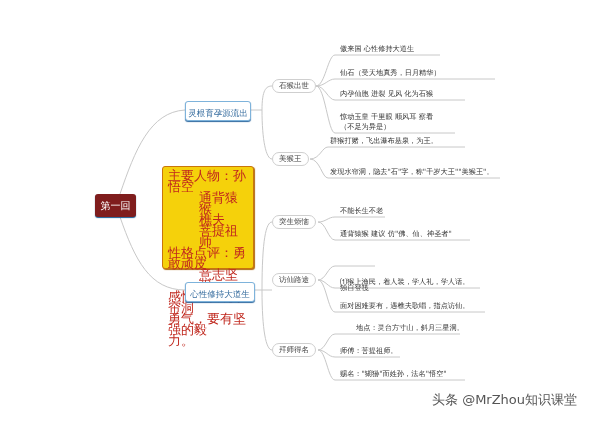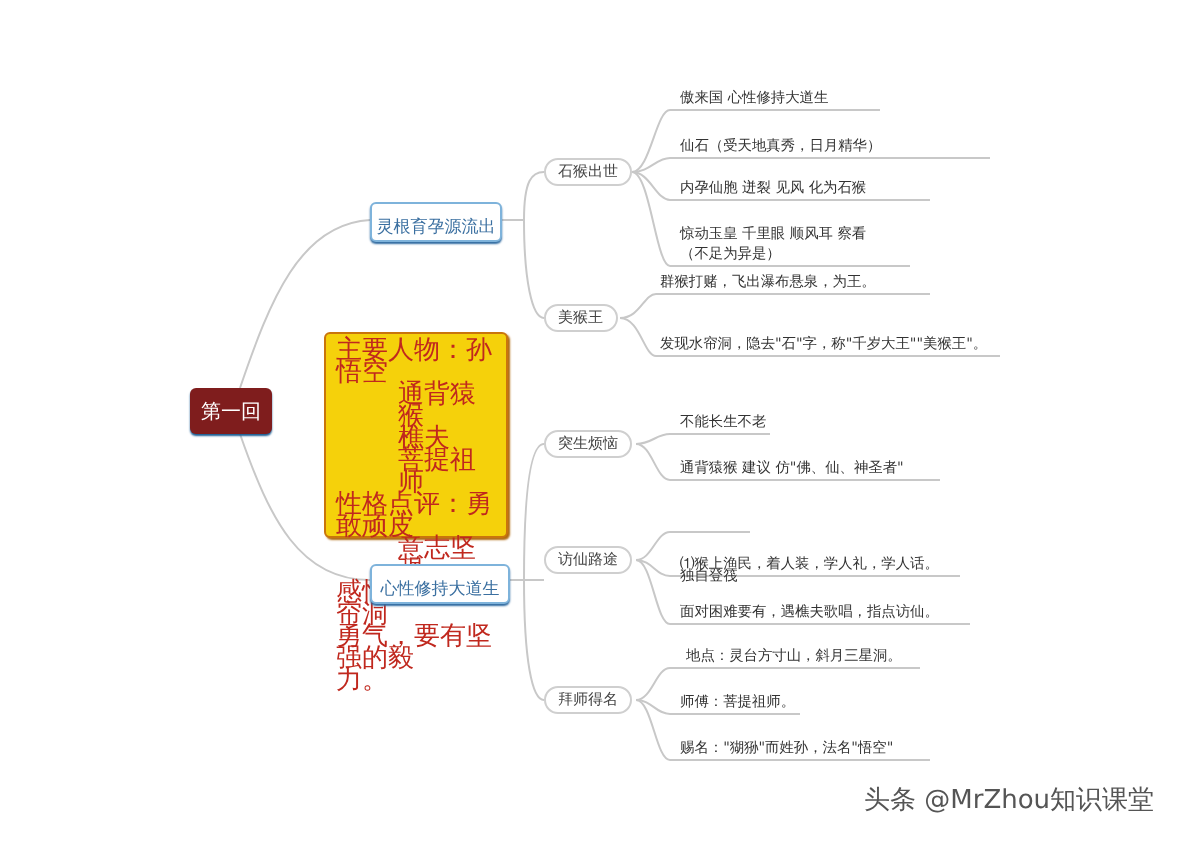--- a/index.html
+++ b/index.html
@@ -110,17 +110,17 @@
 <div class="node leaf" style="left:330px; top:136px;">群猴打赌，飞出瀑布悬泉，为王。</div>
 <div class="node leaf" style="left:330px; top:167px;">发现水帘洞，隐去"石"字，称"千岁大王""美猴王"。</div>
 
 <div class="node leaf" style="left:340px; top:206px;">不能长生不老</div>
 <div class="node leaf" style="left:340px; top:229px;">通背猿猴 建议 仿"佛、仙、神圣者"</div>
 
 <div class="node leaf" style="left:340px; top:255px;margin-top:28px;">独自登筏</div>
 <div class="node leaf" style="left:340px; top:277px;">⑴猴上渔民，着人装，学人礼，学人话。</div>
 <div class="node leaf" style="left:340px; top:301px;">面对困难要有，遇樵夫歌唱，指点访仙。</div>
 
-<div class="node leaf" style="left:343px; top:323px;">地点：灵台方寸山，斜月三星洞。</div>
+<div class="node leaf" style="left:356px; top:323px;">地点：灵台方寸山，斜月三星洞。</div>
 <div class="node leaf" style="left:340px; top:346px;">师傅：菩提祖师。</div>
 <div class="node leaf" style="left:340px; top:369px;">赐名："猢狲"而姓孙，法名"悟空"</div>
 
 <div class="node" style="left:432px; top:391px; font-family:'DejaVu Sans','Liberation Sans',sans-serif; font-size:13px; color:#555;">头条 @MrZhou知识课堂</div>
 
 </body></html>

